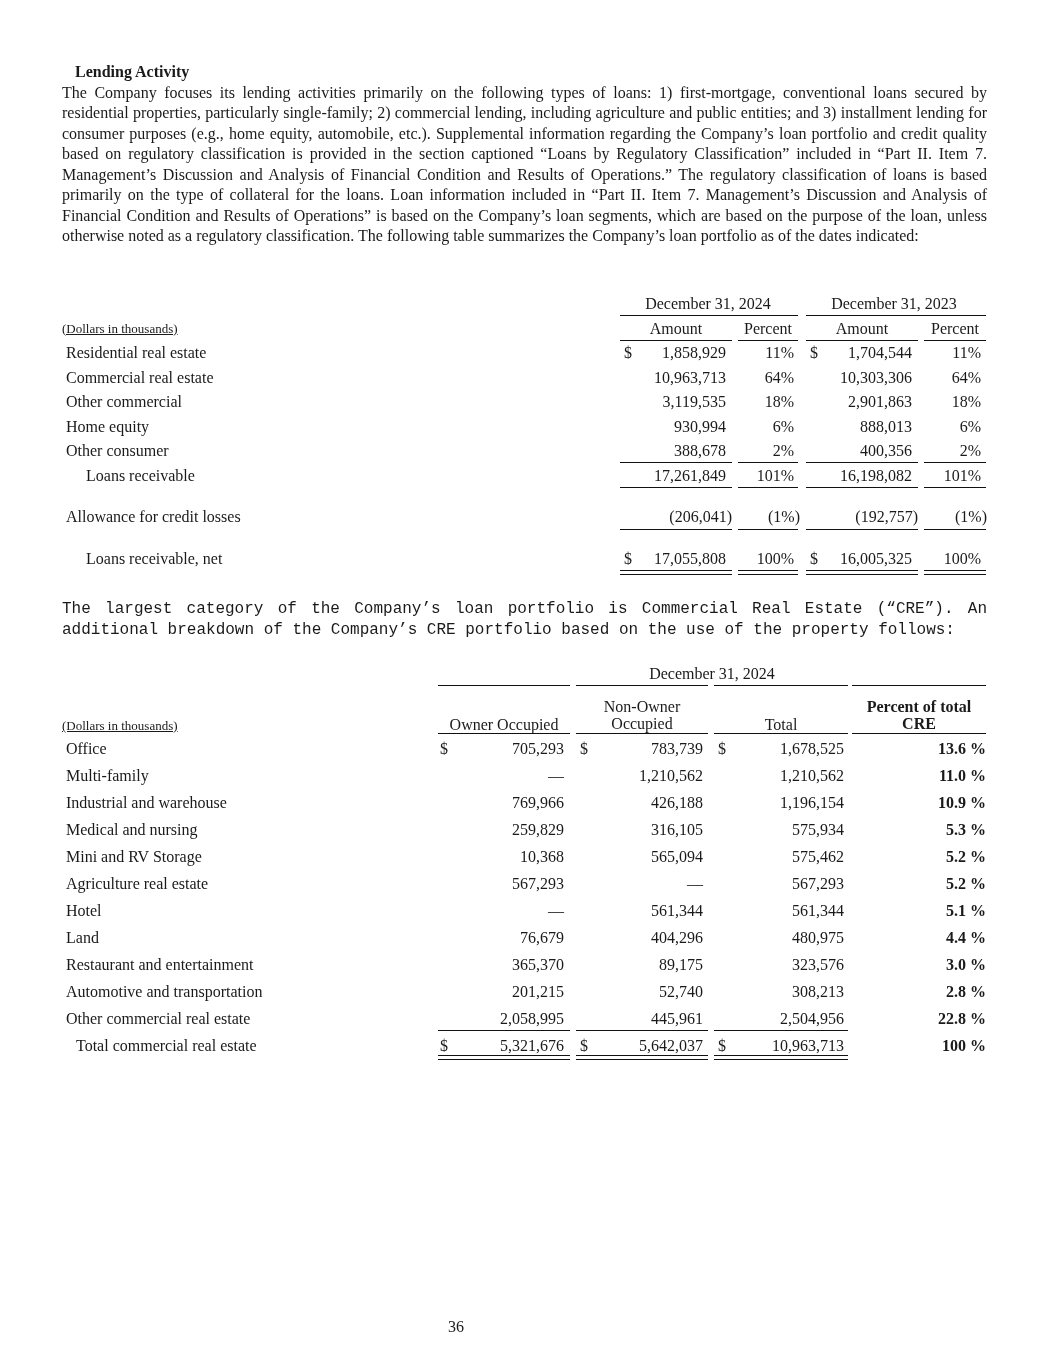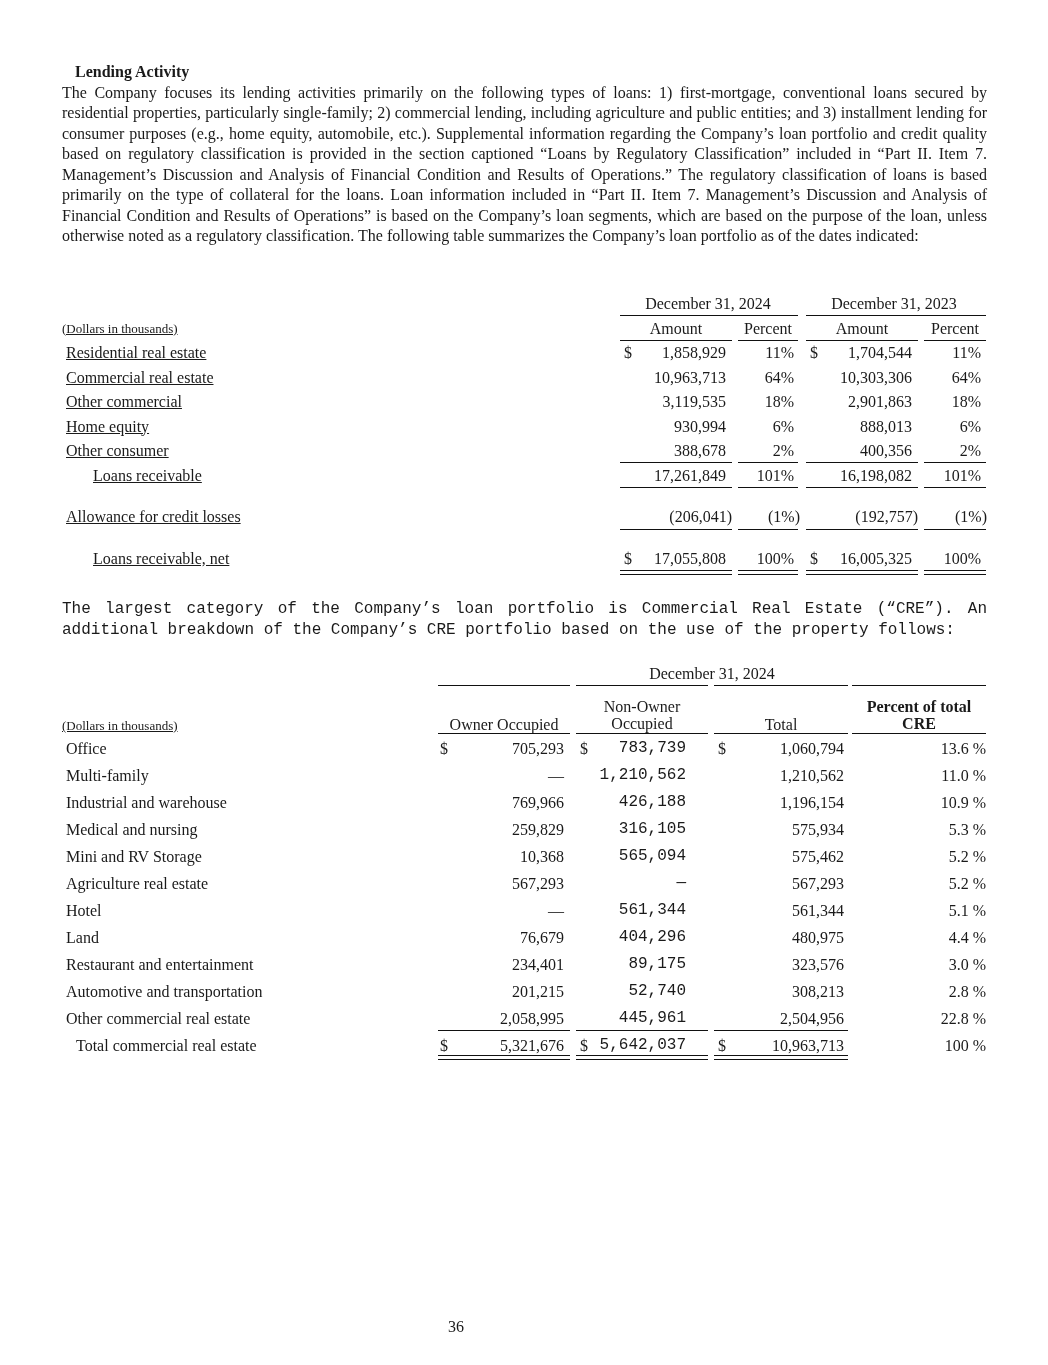--- a/index.html
+++ b/index.html
@@ -8,43 +8,43 @@
       font-family: "Liberation Serif", "DejaVu Serif", serif;
       color: #1a1a1a; font-size: 16px;
     }
     .page { position: absolute; left: 62px; top: 62px; width: 925px; }
     .heading { font-weight: bold; font-size: 16px; line-height: 20.5px; margin-left: 13px; }
     .para { text-align: justify; line-height: 20.5px; font-size: 16px; margin: 0; }
 
     
     .t1 { position: absolute; left: 62px; top: 292px; width: 925px; }
     .t1 .row { position: relative; height: 24.5px; line-height: 24.5px; }
-    .t1 .lbl { position: absolute; left: 4px; text-decoration: underline; }
-    .t1 .lbl.indent { left: 24px; margin-left: 7px; }
+    .t1 .lbl { position: absolute; left: 4px; }
+    .t1 .lbl.indent { left: 24px; }
     .t1 .small { font-size: 13px; text-decoration: underline; left: 0; }
     .cell { position: absolute; top: 0; text-align: right; }
     .c1d { left: 562px; }  .c1 { left: 560px; width: 104px; }
     .c2 { left: 676px; width: 56px; }
     .c3d { left: 748px; }  .c3 { left: 746px; width: 104px; }
     .c4 { left: 864px; width: 55px; }
     .paren { margin-right: -6px; }
     .hdr-center { position: absolute; text-align: center; }
     .rule { position: absolute; height: 0; border-top: 1.6px solid #111; }
     .drule { position: absolute; height: 3px; border-top: 1.4px solid #111; border-bottom: 1.4px solid #111; }
 
     
     .t2 { position: absolute; left: 62px; top: 662px; width: 925px; }
     .t2 .row { position: relative; height: 27px; line-height: 27px; }
     .t2 .lbl { position: absolute; left: 4px; }
     .t2 .lbl.indent { left: 14px; }
     .t2 .small { font-size: 13px; text-decoration: underline; left: 0; }
     .d1 { left: 378px; } .v1 { left: 376px; width: 126px; }
-    .d2 { left: 518px; } .v2 { left: 497px; width: 127px; font-family: Liberation Mono, monospace; }
+    .d2 { left: 518px; } .v2 { left: 514px; width: 127px; }
     .d3 { left: 656px; } .v3 { left: 652px; width: 130px; }
-    .v4 { left: 790px; width: 134px; }
+    .v4 { left: 790px; width: 134px; font-weight: bold; }
 
     .pageno { position: absolute; top: 1318px; left: 0; width: 912px; text-align: center; font-size: 16px; }
   </style>
 </head>
 <body>
 
 <div class="page">
   <div class="heading">Lending Activity</div>
   <p class="para">The Company focuses its lending activities primarily on the following types of loans: 1) first-mortgage, conventional loans secured by residential properties, particularly single-family; 2) commercial lending, including agriculture and public entities; and 3) installment lending for consumer purposes (e.g., home equity, automobile, etc.).  Supplemental information regarding the Company’s loan portfolio and credit quality based on regulatory classification is provided in the section captioned “Loans by Regulatory Classification” included in “Part II. Item 7. Management’s Discussion and Analysis of Financial Condition and Results of Operations.”  The regulatory classification of loans is based primarily on the type of collateral for the loans.  Loan information included in “Part II. Item 7. Management’s Discussion and Analysis of Financial Condition and Results of Operations” is based on the Company’s loan segments, which are based on the purpose of the loan, unless otherwise noted as a regulatory classification.  The following table summarizes the Company’s loan portfolio as of the dates indicated:</p>
 </div>
@@ -177,21 +177,21 @@
   </div>
 
   <div id="cre-rows">
       <div class="row">
         <span class="cell d1">$</span>
         <span class="cell d2">$</span>
         <span class="cell d3">$</span>
         <span class="lbl">Office</span>
         <span class="cell v1">705,293</span>
         <span class="cell v2">783,739</span>
-        <span class="cell v3">1,060,794</span>
+        <span class="cell v3">1,678,525</span>
         <span class="cell v4">13.6 %</span>
       </div>
       <div class="row">
         <span class="lbl">Multi-family</span>
         <span class="cell v1">—</span>
         <span class="cell v2">1,210,562</span>
         <span class="cell v3">1,210,562</span>
         <span class="cell v4">11.0 %</span>
       </div>
       <div class="row">
@@ -231,21 +231,21 @@
       </div>
       <div class="row">
         <span class="lbl">Land</span>
         <span class="cell v1">76,679</span>
         <span class="cell v2">404,296</span>
         <span class="cell v3">480,975</span>
         <span class="cell v4">4.4 %</span>
       </div>
       <div class="row">
         <span class="lbl">Restaurant and entertainment</span>
-        <span class="cell v1">234,401</span>
+        <span class="cell v1">365,370</span>
         <span class="cell v2">89,175</span>
         <span class="cell v3">323,576</span>
         <span class="cell v4">3.0 %</span>
       </div>
       <div class="row">
         <span class="lbl">Automotive and transportation</span>
         <span class="cell v1">201,215</span>
         <span class="cell v2">52,740</span>
         <span class="cell v3">308,213</span>
         <span class="cell v4">2.8 %</span>

